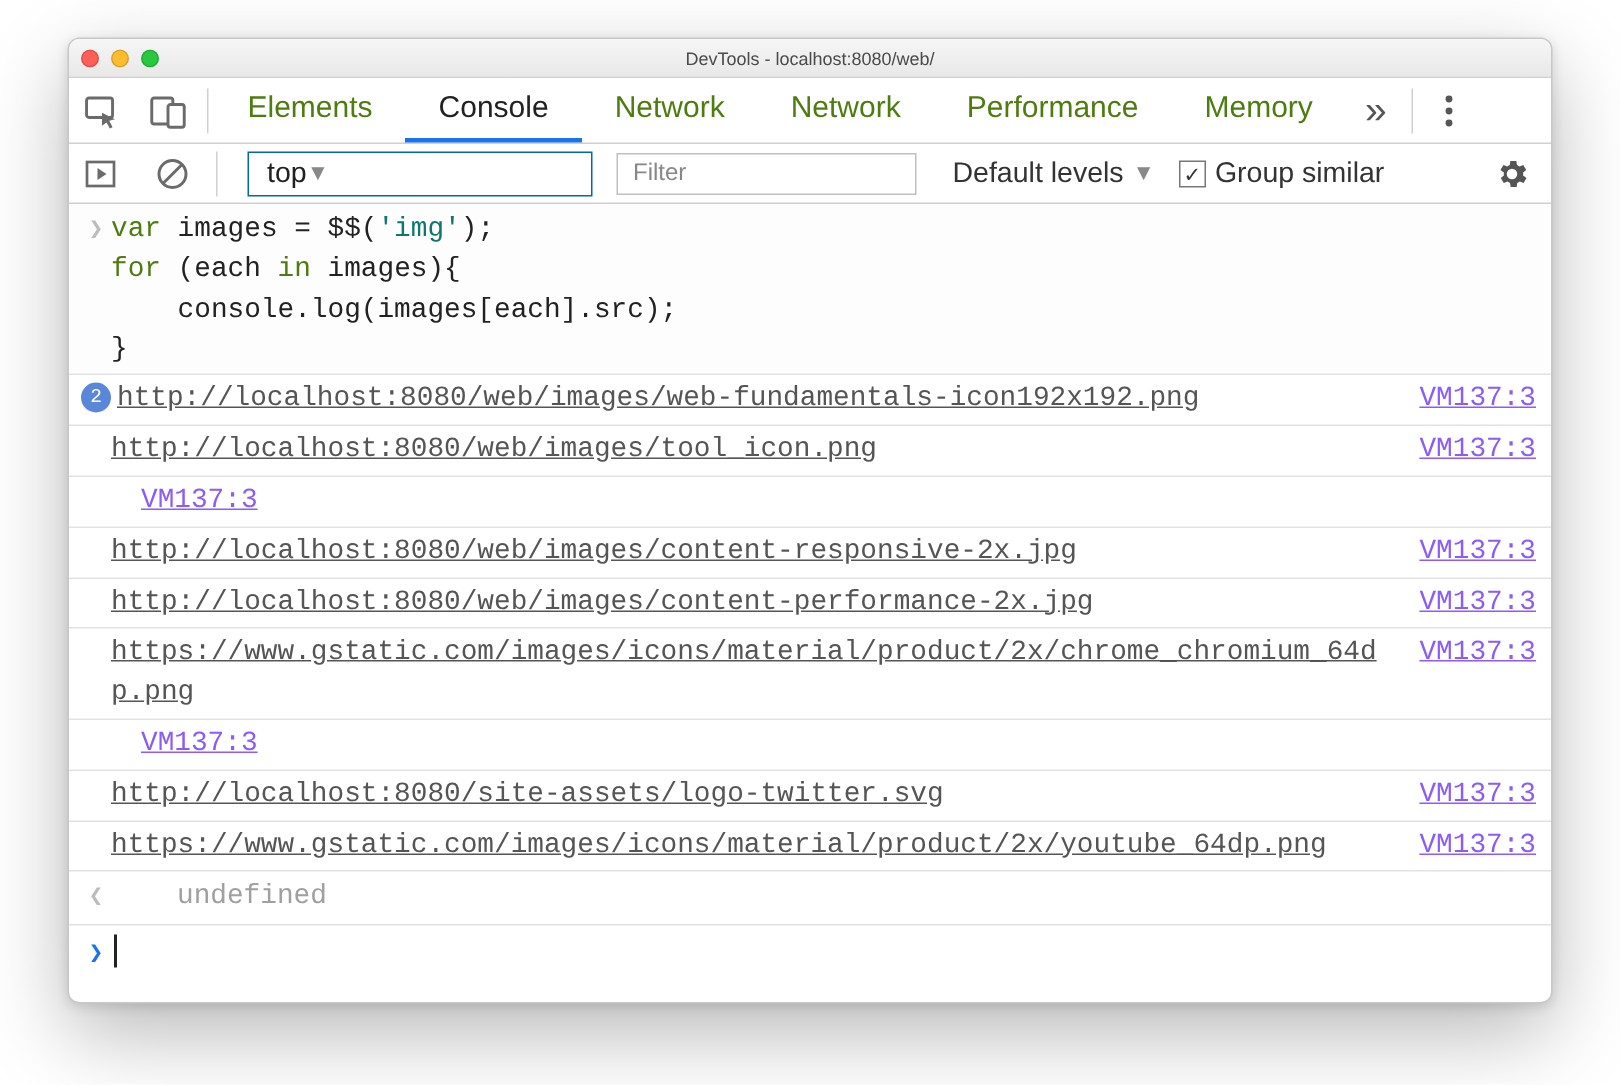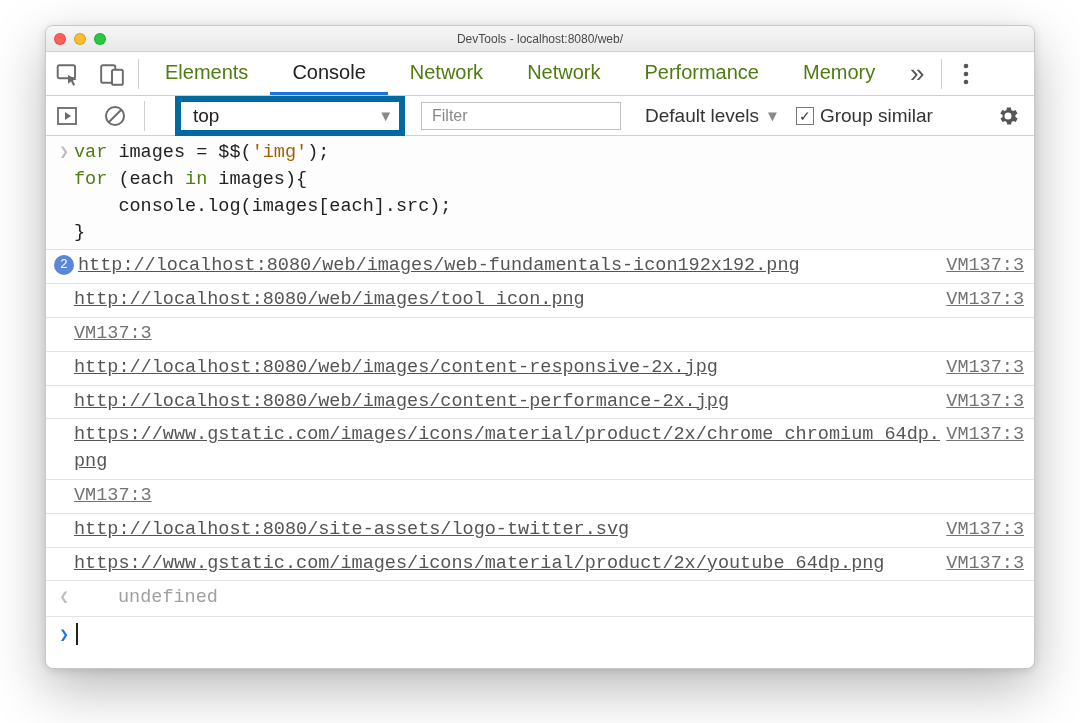--- a/index.html
+++ b/index.html
@@ -89,28 +89,28 @@
     padding-right:8px;
   }
   .sq-btn {
     width:42px; height:100%;
     display:flex;align-items:center;justify-content:center;
     cursor:pointer;
   }
   .sq-btn svg { width:24px; height:24px; stroke:#6b6b6b; fill:none;}
   .context-select {
     display:flex;align-items:center;
-    border:6px solid #0369a1;
+    border:1px solid #0369a1;
     padding:3px 6px 3px 12px;
-    margin-left:22px;
+    margin-left:12px;
     font-size:19px;
     color:#212121;
     cursor:pointer;
     min-width:230px;
-    justify-content:space-between;
+    justify-content:flex-start;
     background:#fff;
   }
   .tri { color:#888; font-size:15px; }
   .filter-input {
     border:1px solid #c0c0c0;
     padding:4px 10px;
     font-size:16px;
     color:#888;
     margin-left:10px;
     width:200px;
@@ -148,21 +148,21 @@
     text-align:center;
   }
   .gutter.in::before { content:"\276F"; color:#bcbcbc; }
   .gutter.out::before { content:"\276E"; color:#bcbcbc; }
   .gutter.prompt::before { content:"\276F"; color:#1a73e8; }
   .code {
     white-space:pre;
     color:#222;
   }
   .kw  { color:#4d7c0f; }
-  .str { color:#a16207; }
+  .str { color:#0f766e; }
   
   .log {
     display:flex;
     padding:3px 10px 3px 8px;
     border-top:1px solid #e2e2e2;
     align-items:flex-start;
   }
   .log .gutter { width:20px; flex:0 0 20px;}
   .badge {
     width:20px;height:20px;border-radius:50%;
@@ -171,22 +171,22 @@
     margin-right:4px;margin-top:2px;flex:0 0 20px;
   }
   .log-text {
     flex:1 1 auto;
     color:#555;
     text-decoration:underline;
     word-break:break-all;
     cursor:pointer;
   }
   .log-src {
-    color:#737373; text-decoration:underline;
-    flex:0 0 auto;cursor:pointer;
+    color:#8b5cf6; text-decoration:underline;
+    margin-left:20px;flex:0 0 auto;cursor:pointer;
     white-space:nowrap;
   }
   .undef {
     display:flex;padding:4px 10px 4px 8px;border-top:1px solid #e2e2e2;
     color:#a0a0a0;
     gap:44px;
   }
   .prompt-line {
     display:flex;padding:6px 10px 20px 8px;border-top:1px solid #e2e2e2;
   }

